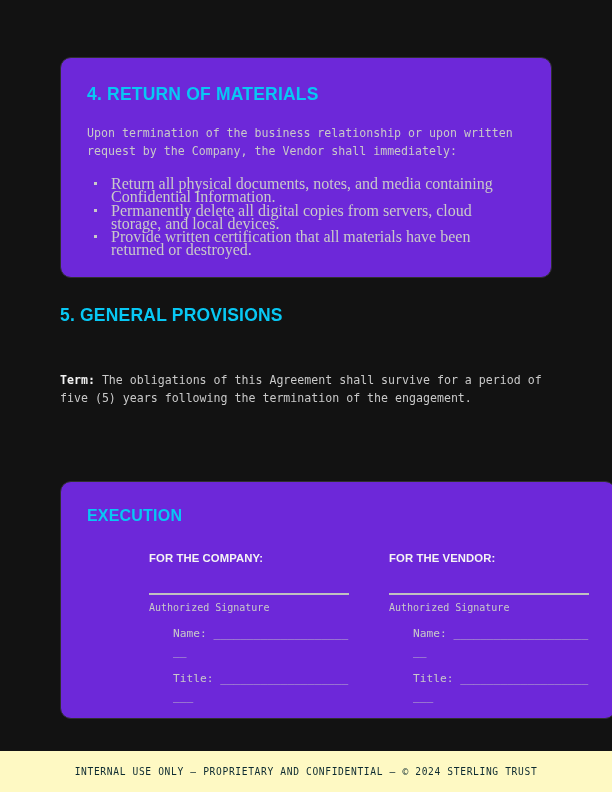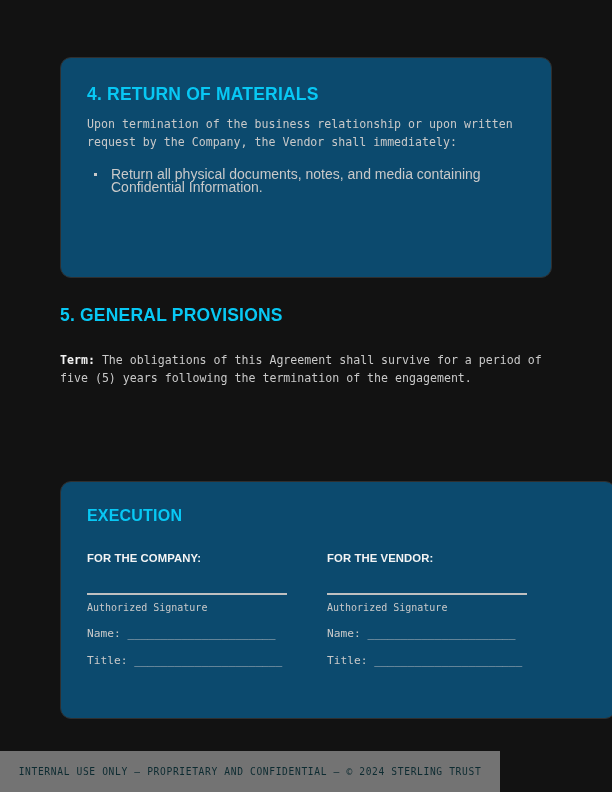--- a/index.html
+++ b/index.html
@@ -18,21 +18,21 @@
   .page {
     position: relative;
     width: 612px;
     height: 792px;
     box-sizing: border-box;
   }
 
   
   .card {
     position: absolute;
-    background: #0c4a6e;
+    background: #6d28d9;
     border: 1px solid #2f2f2f;
     border-radius: 11px;
     box-sizing: border-box;
   }
   #card-return {
     left: 60px;
     top: 57px;
     width: 492px;
     height: 221px;
     padding: 26px 26px 22px 26px;
@@ -72,73 +72,74 @@
   
   .body-text {
     font-family: "DejaVu Sans Mono", monospace;
     font-size: 11.6px;
     line-height: 17.6px;
     color: #c9c9c9;
     margin: 0;
     letter-spacing: 0px;
   }
   #intro-paragraph {
-    margin-top: 12px;
+    margin-top: 21px;
   }
 
   
   #materials-list {
     list-style: none;
     margin: 17px 0 0 0;
     padding: 0;
   }
   #materials-list li {
     position: relative;
     padding-left: 24px;
-    font-family: Liberation Sans, sans-serif;
-    font-size: 14px;
+    font-family: Liberation Serif, serif;
+    font-size: 16px;
     line-height: 13.2px;
     color: #c9c9c9;
     margin-bottom: 0px;
   }
   #materials-list li + li {
     margin-top: 0px;
   }
   .bullet-dot {
     position: absolute;
     left: 7px;
     top: 5px;
     width: 3px;
     height: 3px;
     background: #c9c9c9;
   }
 
   
   #general-body {
     position: absolute;
     left: 60px;
-    top: 352px;
+    top: 372px;
     width: 492px;
   }
   .provision {
     font-family: "DejaVu Sans Mono", monospace;
     font-size: 11.6px;
     line-height: 17.6px;
     color: #c9c9c9;
     margin: 0;
   }
   .provision-label {
     color: #f2f2f2;
     font-weight: bold;
   }
 
   
   #signature-row {
     display: flex;
     margin-top: 26px;
+    justify-content: flex-end;
   }
   .sig-col {
     width: 200px;
   }
   .sig-col + .sig-col {
     margin-left: 40px;
   }
   .sig-party-label {
     font-family: "Liberation Sans", sans-serif;
     font-weight: bold;
@@ -160,30 +161,31 @@
     margin-top: 5px;
   }
   .sig-field {
     font-family: "DejaVu Sans Mono", monospace;
     font-size: 11.2px;
     line-height: 18px;
     color: #c9c9c9;
     margin-top: 9px;
     white-space: normal;
     word-break: break-all;
+    margin-left: 24px;
   }
 
   
   #footer-bar {
     position: absolute;
     left: 0;
     top: 751px;
-    width: 500px;
+    width: 612px;
     height: 41px;
-    background: #737373;
+    background: #fef9c3;
     display: flex;
     align-items: center;
     justify-content: center;
   }
   #footer-text {
     font-family: "DejaVu Sans Mono", monospace;
     font-size: 9.6px;
     letter-spacing: 0.65px;
     color: #0d2b31;
     white-space: nowrap;
@@ -196,20 +198,28 @@
 
   <section class="card" id="card-return">
     <h2 class="section-heading" id="heading-return">4. RETURN OF MATERIALS</h2>
 
     <p class="body-text" id="intro-paragraph">Upon termination of the business relationship or upon written request by the Company, the Vendor shall immediately:</p>
 
     <ul id="materials-list">
       <li>
         <span class="bullet-dot"></span>
         <span>Return all physical documents, notes, and media containing Confidential Information.</span>
+      </li>
+      <li>
+        <span class="bullet-dot"></span>
+        <span>Permanently delete all digital copies from servers, cloud storage, and local devices.</span>
+      </li>
+      <li>
+        <span class="bullet-dot"></span>
+        <span>Provide written certification that all materials have been returned or destroyed.</span>
       </li>
     </ul>
   </section>
 
   <h2 class="section-heading" id="heading-general">5. GENERAL PROVISIONS</h2>
 
   <div id="general-body">
     <p class="provision">
       <span class="provision-label">Term:</span><span> The obligations of this Agreement shall survive for a period of five (5) years following the termination of the engagement.</span>
     </p>

